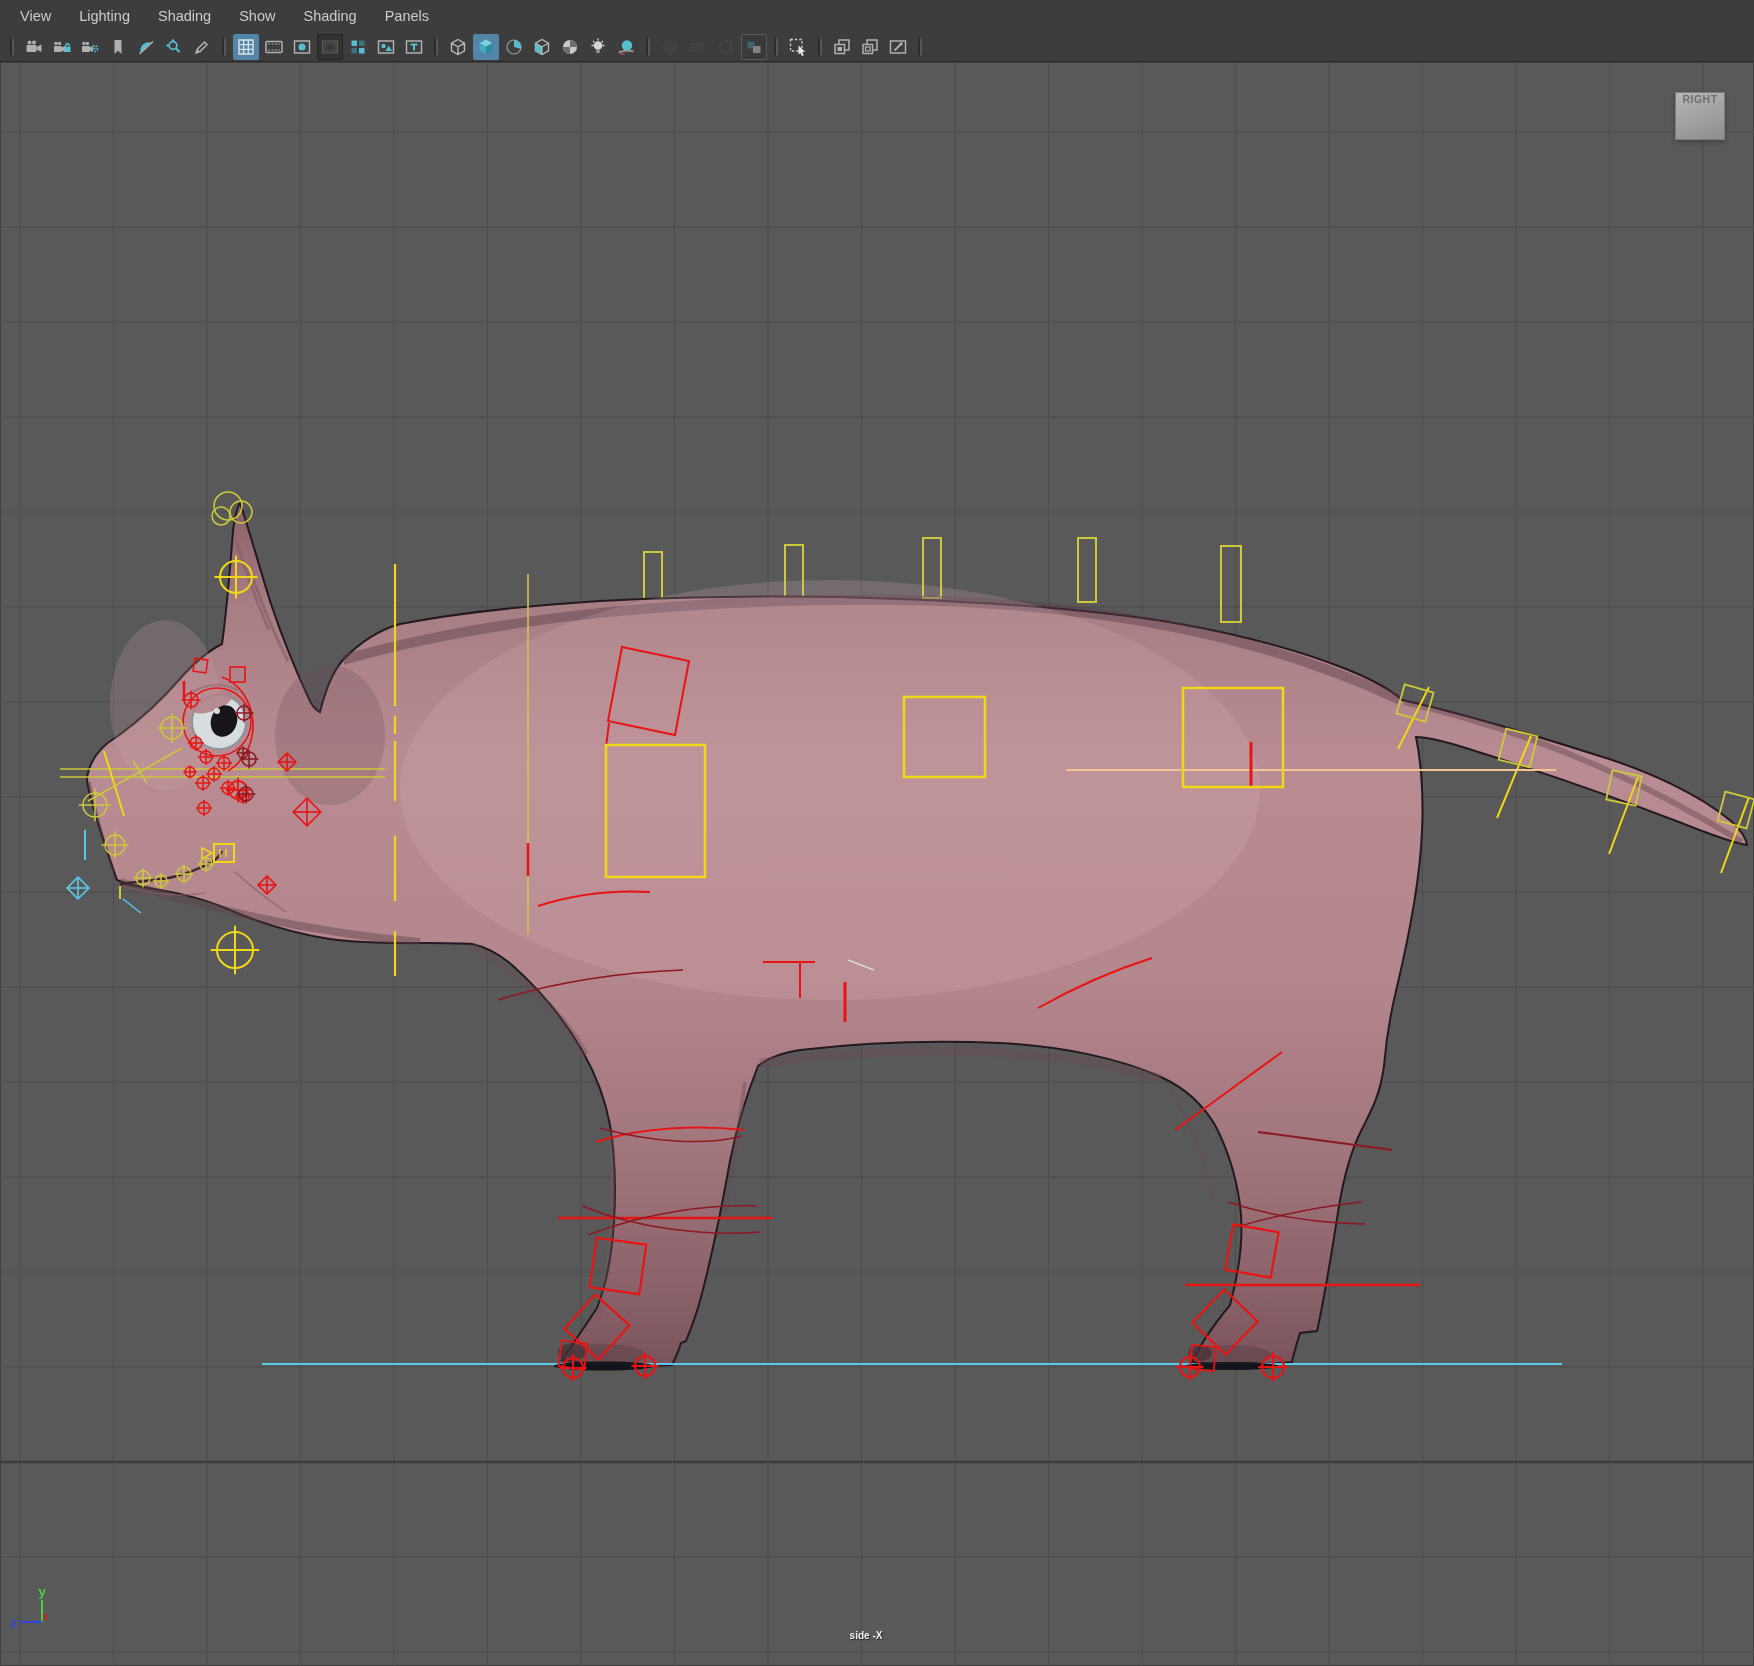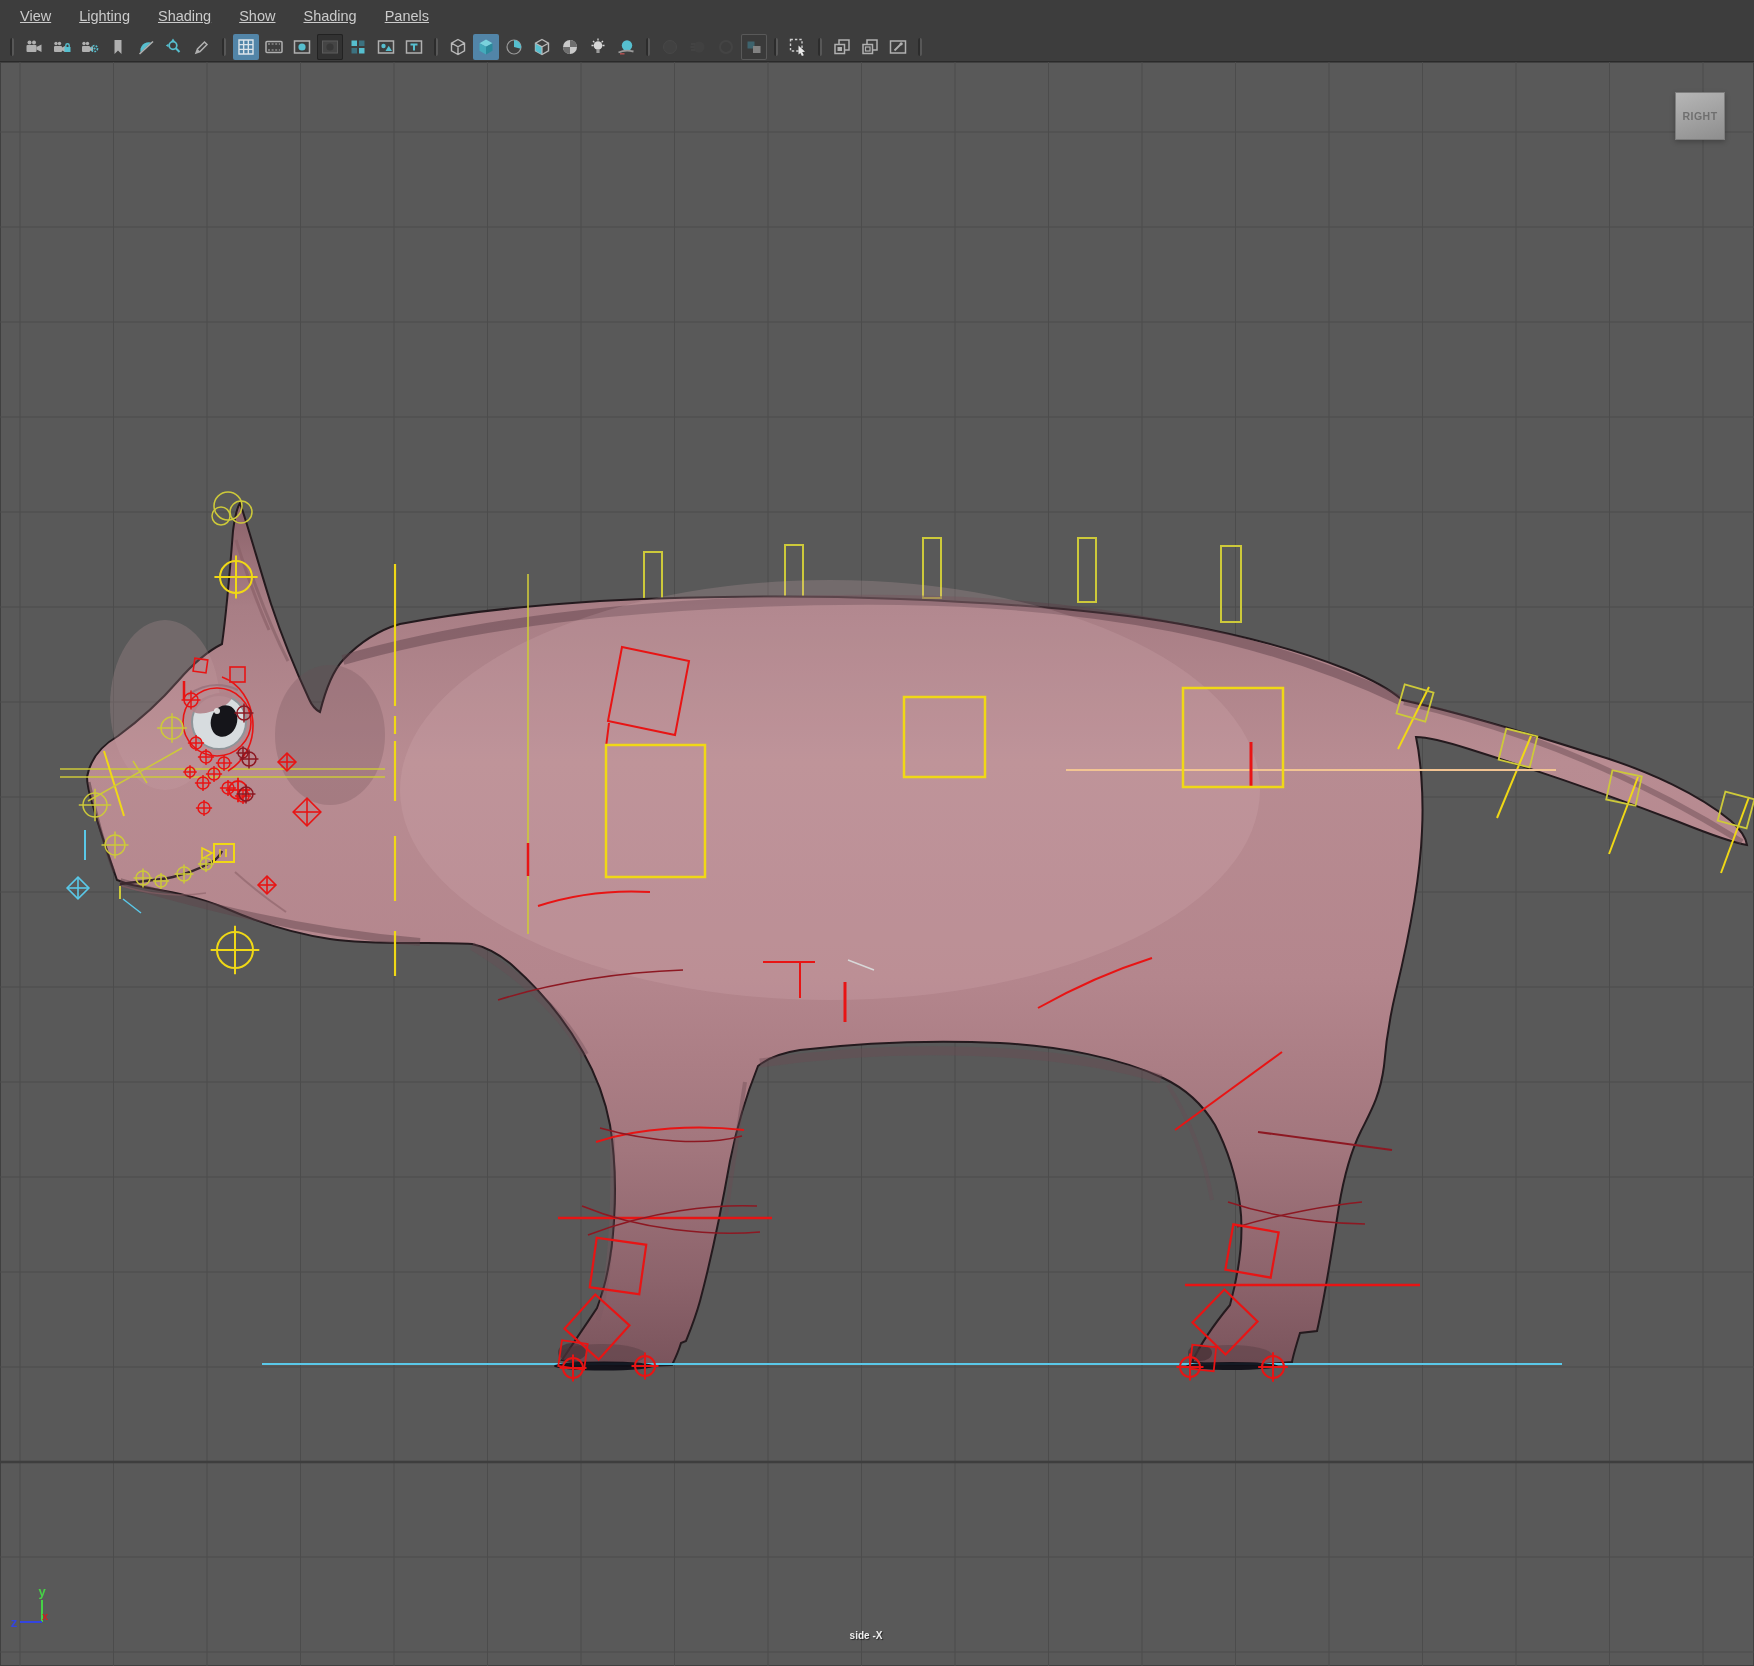--- a/index.html
+++ b/index.html
@@ -3,42 +3,42 @@
 <meta charset="utf-8">
 <style>
   html,body{margin:0;padding:0;background:#2a2a2a;}
   #app{position:relative;width:1754px;height:1666px;overflow:hidden;
        font-family:"Liberation Sans","DejaVu Sans",sans-serif;
        background:var(--viewport-bg,#595959);}
   
   #menubar{position:absolute;top:0;left:0;width:100%;height:32px;
     background:var(--menu-bg,#3d3d3d);display:flex;align-items:center;
     color:var(--menu-text,#cbcbcb);font-size:14.5px;z-index:5;}
-  .menu-item{padding:0 14px;height:32px;line-height:32px;cursor:default;text-decoration:underline;}
+  .menu-item{padding:0 14px;height:32px;line-height:32px;cursor:default;}
   .menu-item:first-child{margin-left:6px;}
   
   #toolbar{position:absolute;top:32px;left:0;width:100%;height:30px;
     background:var(--menu-bg,#3d3d3d);display:flex;align-items:center;
     padding-left:4px;box-sizing:border-box;border-bottom:1px solid #2a2a2a;z-index:5;}
   .tb-btn{width:26px;height:26px;display:flex;align-items:center;justify-content:center;
     border-radius:2px;flex:0 0 auto;margin:0 1px;}
   .tb-btn.active{background:var(--active-button-bg,#5285a8);}
   .tb-btn.pressed{background:#323232;box-shadow:inset 0 0 0 1px #222;}
   .tb-btn.disabled{opacity:.42;}
   .tb-btn.boxed{background:#3a3a3a;box-shadow:inset 0 0 0 1px #5f5f5f;opacity:.85;}
   .tb-sep{width:4px;height:18px;margin:0 6px;flex:0 0 auto;border-radius:2px;
     background:linear-gradient(to right,#2c2c2c 50%,#575757 50%);}
   
   #viewport{position:absolute;top:62px;left:0;width:1754px;height:1604px;
     background:var(--viewport-bg,#595959);box-shadow:inset 0 0 0 1px #404040;}
   #scene{position:absolute;top:0;left:0;}
   #viewcube{position:absolute;left:1675px;top:30px;width:50px;height:48px;
     background:linear-gradient(160deg,#b6b6b6,#8e8e8e);
     border:1px solid #7d7d7d;box-sizing:border-box;
-    display:flex;align-items:center;justify-content:center;
+    display:flex;align-items:flex-start;justify-content:center;
     color:#6f6f6f;font-weight:bold;font-size:10.5px;letter-spacing:.5px;
     box-shadow:0 2px 5px rgba(0,0,0,.25);}
   #viewlabel{position:absolute;left:786px;top:1568px;width:160px;text-align:center;
     color:var(--label-text,#efefef);font-weight:bold;font-size:10px;
     text-shadow:1px 1px 1px rgba(0,0,0,.6);}
 </style>
 </head>
 <body>
 
 <div id="app">

